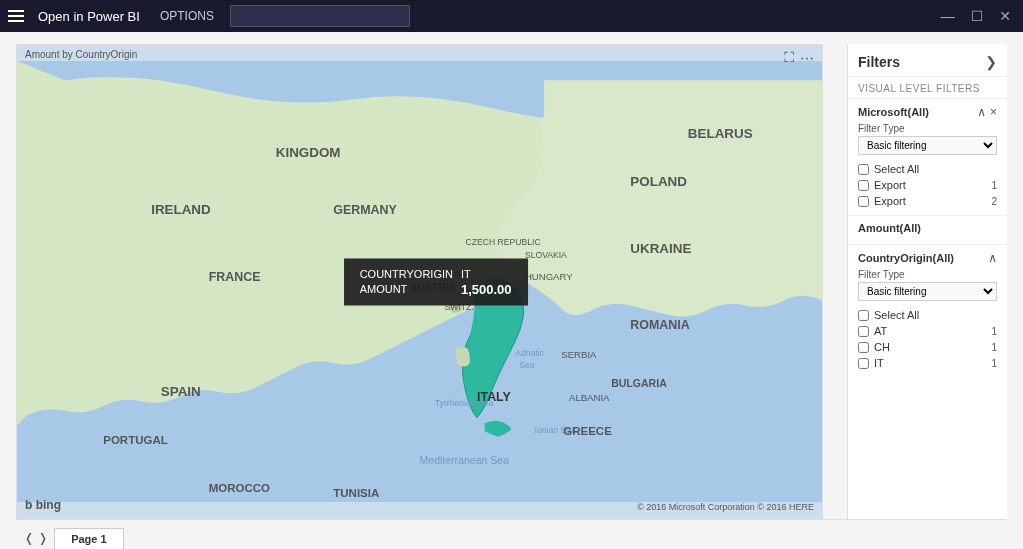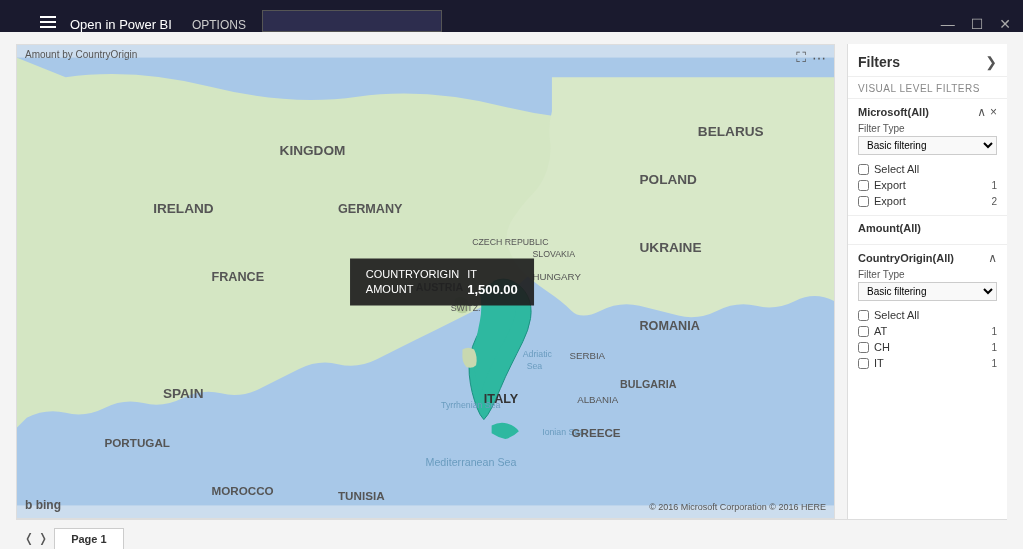--- a/index.html
+++ b/index.html
@@ -3,24 +3,23 @@
   <meta charset="utf-8">
   <style>
     * { box-sizing: border-box; margin: 0; padding: 0; }
     body { font-family: 'Segoe UI', Arial, sans-serif; font-size: 12px; background: #1a1a2e; overflow: hidden; width: 1023px; height: 549px; }
 
     
     .titlebar {
       height: 32px;
       background: #1a1a2e;
       display: flex;
-      align-items: flex-end;
+      align-items: center;
       padding: 0 8px;
       color: #fff;
-      margin-left: 32px;
     }
     .titlebar-hamburger {
       width: 20px; height: 20px;
       display: flex; flex-direction: column; justify-content: center; gap: 3px;
       cursor: pointer; margin-right: 10px;
     }
     .titlebar-hamburger span { width: 16px; height: 2px; background: #fff; display: block; }
     .titlebar-appname { font-size: 13px; font-weight: 400; color: #fff; margin-right: 20px; }
     .titlebar-options { font-size: 12px; color: #ccc; cursor: pointer; margin-right: 16px; }
     .titlebar-search {
@@ -50,21 +49,21 @@
     .page-title {
       font-size: 20px;
       font-weight: 300;
       color: #333;
       margin-bottom: 10px;
     }
 
     .content-row {
       flex: 1;
       display: flex;
-      gap: 4px;
+      gap: 16px;
     }
 
     
     .map-container {
       flex: 1;
       position: relative;
       border: 1px solid #ddd;
       background: #cde;
       overflow: hidden;
     }

